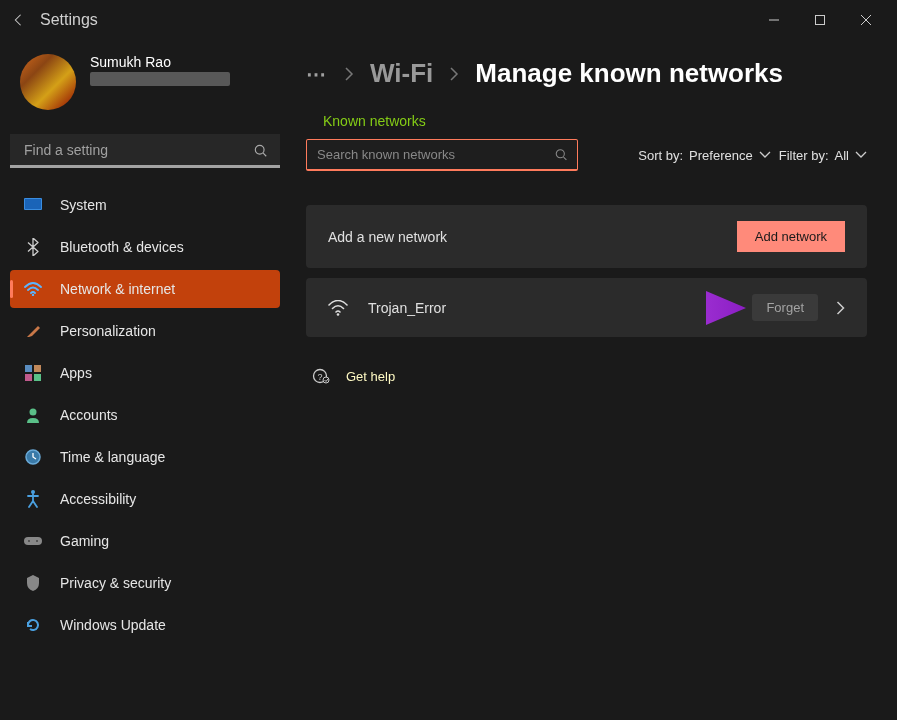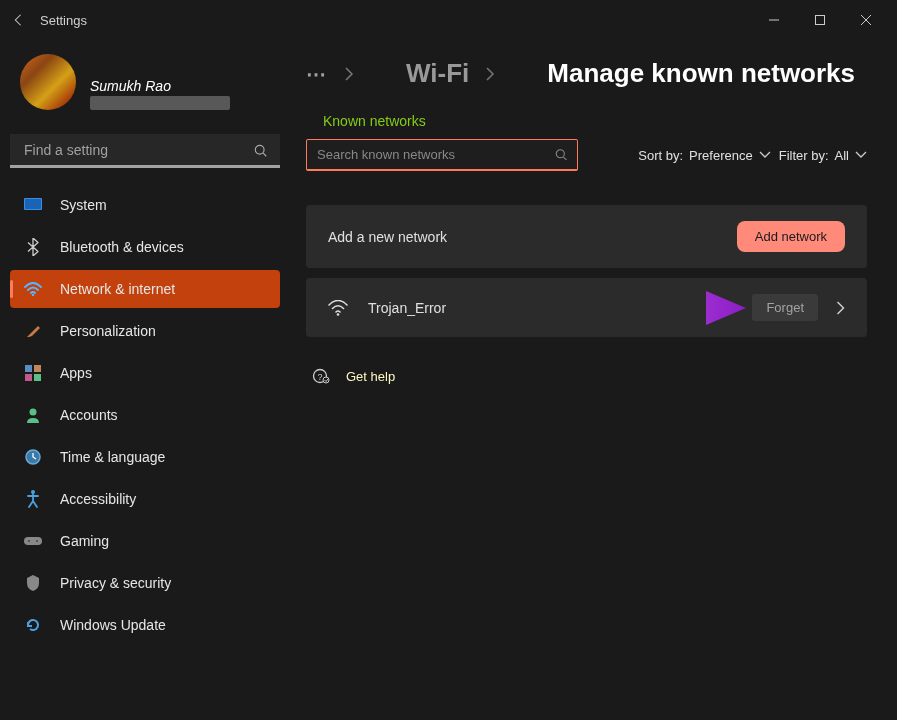--- a/index.html
+++ b/index.html
@@ -1,28 +1,28 @@
 <!DOCTYPE html>
 <html><head>
   <meta charset="utf-8">
   <style>
     * { margin: 0; padding: 0; box-sizing: border-box; font-family: 'Segoe UI', sans-serif; }
     body { width: 897px; height: 720px; background: #1a1a1a; color: #fff; overflow: hidden; display: flex; flex-direction: column; }
     
     .titlebar { height: 40px; display: flex; align-items: center; padding: 0 8px; }
     .titlebar-left { display: flex; align-items: center; gap: 12px; flex: 1; }
     .back-btn { width: 20px; height: 20px; display: flex; align-items: center; justify-content: center; cursor: pointer; }
-    .title-text { font-size: 13px; color: #d0d0d0; }
+    .title-text { font-size: 16px; color: #d0d0d0; }
     .titlebar-controls { display: flex; gap: 0; }
     .win-ctrl { width: 46px; height: 32px; display: flex; align-items: center; justify-content: center; cursor: pointer; }
     
     .main-layout { display: flex; flex: 1; overflow: hidden; }
     
     .sidebar { width: 290px; padding: 0 10px; flex-shrink: 0; }
-    .profile { display: flex; align-items: flex-end; gap: 14px; padding: 14px 10px 24px; font-style: italic; }
+    .profile { display: flex; align-items: flex-start; gap: 14px; padding: 14px 10px 24px; }
     .avatar { width: 56px; height: 56px; border-radius: 50%; background: linear-gradient(135deg, #d2691e 0%, #8b4513 30%, #d4a017 60%, #8b0000 100%); flex-shrink: 0; }
     .profile-info { flex: 1; }
     .profile-name { font-size: 14px; color: #fff; font-weight: 500; margin-bottom: 2px; }
     .profile-email-redacted { width: 140px; height: 14px; background: #585858; border-radius: 2px; }
     
     .search-box { position: relative; margin: 0 0 18px 0; }
     .search-input { width: 100%; height: 34px; background: #272727; border: none; border-bottom: 3px solid #a3a3a3; padding: 0 40px 0 14px; color: #ccc; font-size: 14px; outline: none; }
     .search-input::placeholder { color: #a0a0a0; }
     .search-icon-wrap { position: absolute; right: 12px; top: 50%; transform: translateY(-50%); }
     
@@ -30,39 +30,39 @@
     .nav-item { display: flex; align-items: center; gap: 18px; padding: 10px 14px; border-radius: 4px; cursor: pointer; font-size: 14px; color: #e6e6e6; position: relative; margin-bottom: 4px; }
     .nav-item.active { background: #c2410c; }
     .nav-item.active::before { content: ''; position: absolute; left: 0; top: 10px; bottom: 10px; width: 3px; background: #ff7b5c; border-radius: 2px; }
     .nav-icon { width: 18px; height: 18px; display: flex; align-items: center; justify-content: center; flex-shrink: 0; }
     
     .content { flex: 1; padding: 18px 30px 20px 16px; }
     
     .breadcrumb { display: flex; align-items: center; gap: 16px; margin-bottom: 24px; }
     .breadcrumb-dots { color: #a0a0a0; font-size: 20px; cursor: pointer; letter-spacing: 2px; font-weight: bold; }
     .breadcrumb-chevron { color: #888; }
-    .breadcrumb-item { font-size: 26px; font-weight: 600; margin-left: 36px; }
+    .breadcrumb-item { font-size: 26px; font-weight: 600; }
     .breadcrumb-item.inactive { color: #999; cursor: pointer; }
     .breadcrumb-item.active { color: #fff; }
     
     .section-header { display: flex; align-items: center; justify-content: space-between; margin-bottom: 8px; }
     .section-title { font-size: 14px; color: #84cc16; font-weight: 500; margin-left: 17px; }
     .sort-filter { display: flex; flex-direction: row; align-items: flex-end; gap: 8px; font-size: 13px; color: #e0e0e0; }
     .sf-row { display: flex; align-items: center; gap: 6px; cursor: pointer; }
     
     .known-search { position: relative; width: 272px; margin-bottom: 26px; }
     .known-search input { width: 100%; height: 32px; background: #1e1e1e; border: 1px solid #ff7b5c; border-top-width: 1px; border-left-width: 1px; border-right-width: 1px; border-bottom: 2px solid #ff7b5c; padding: 0 36px 0 10px; color: #bef264; font-size: 13px; outline: none; border-radius: 2px; }
     .known-search input::placeholder { color: #888; }
     .known-search .search-icon-wrap { right: 10px; }
     
     .panel { background: #2b2b2b; border-radius: 4px; padding: 16px 22px; display: flex; align-items: center; justify-content: space-between; margin-bottom: 10px; }
     .panel-left { display: flex; align-items: center; gap: 20px; }
     .panel-text { font-size: 14px; color: #e0e0e0; }
     
-    .btn-accent { background: #ff8a7a; color: #1a1a1a; border: none; padding: 8px 18px; border-radius: 8px; font-size: 13px; cursor: pointer; font-weight: 500; text-align: right; }
+    .btn-accent { background: #ff8a7a; color: #1a1a1a; border: none; padding: 8px 18px; border-radius: 0; font-size: 13px; cursor: pointer; font-weight: 500; text-align: right; }
     .btn-secondary { background: #3a3a3a; color: #a3a3a3; border: none; padding: 6px 14px; border-radius: 3px; font-size: 13px; cursor: pointer; }
     
     .network-panel { position: relative; }
     .panel-right { display: flex; align-items: center; gap: 18px; }
     .panel-chevron { cursor: pointer; }
     
     .arrow-annotation { position: absolute; left: 280px; top: 50%; transform: translateY(-50%); width: 160px; height: 50px; pointer-events: none; }
     
     .help-link { display: flex; align-items: center; gap: 16px; margin-top: 30px; padding-left: 6px; cursor: pointer; }
     .help-text { color: #fef9c3; font-size: 13px; }

